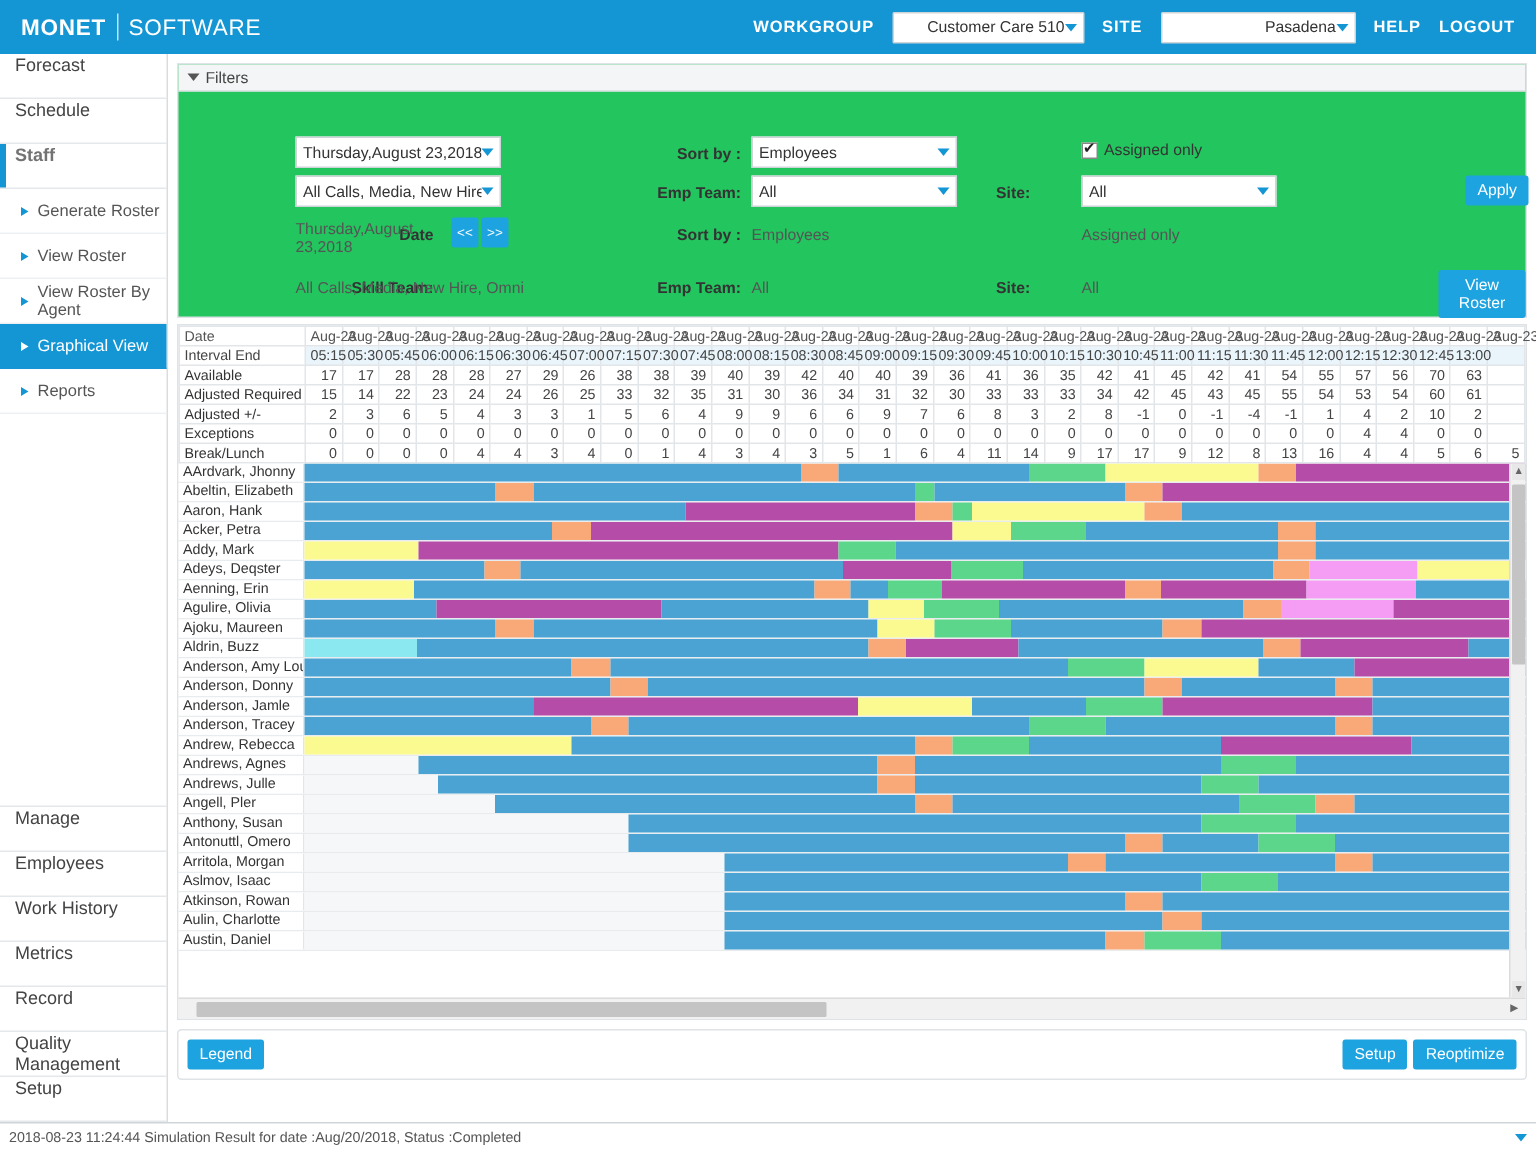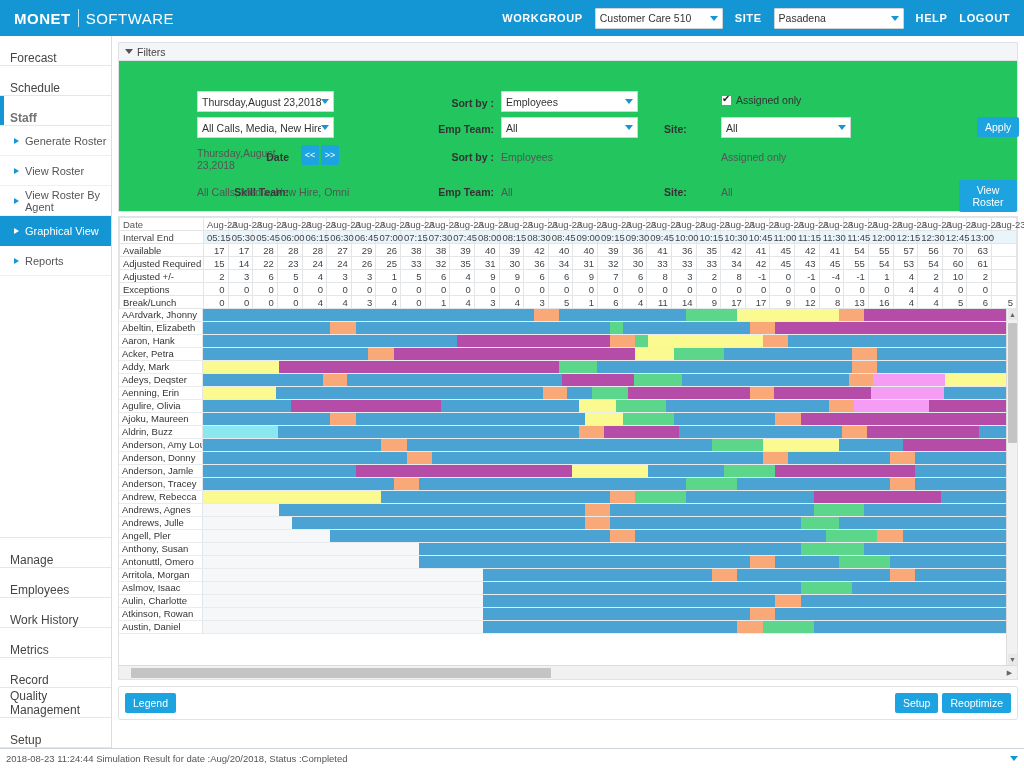--- a/index.html
+++ b/index.html
@@ -15,20 +15,21 @@
 
   
   .topbar {
     height: 36px;
     background: #1496d5;
     display: flex;
     align-items: center;
     padding: 12px 14px;
     color: #fff;
     position: relative;
+    text-align: right;
   }
   .logo { display: flex; align-items: center; font-size: 15px; letter-spacing: .5px; }
   .logo .m { font-weight: bold; }
   .logo .bar { width: 1px; height: 18px; background: #bfe4f5; margin: 0 7px; }
   .logo .s { font-weight: normal; }
 
   .hdr-right { margin-left: auto; display: flex; align-items: center; gap: 12px; }
   .hdr-label { font-size: 11px; font-weight: bold; letter-spacing: .6px; }
   .hdr-select {
     width: 128px; height: 21px; background: #fff; color: #333;
@@ -41,21 +42,21 @@
   .caret { width: 0; height: 0; border-left: 4px solid transparent; border-right: 4px solid transparent; border-top: 5px solid #1496d5; }
   .hdr-link { font-size: 11px; font-weight: bold; letter-spacing: .6px; cursor: pointer; }
 
   
   .body-wrap { display: flex; height: 712px; }
   .sidebar { width: 112px; border-right: 1px solid #d9dde0; background: #fff; display: flex; flex-direction: column; }
   .content { flex: 1; padding: 6px 6px 0 6px; position: relative; background:#fff; }
 
   
   .side-item {
-    height: 30px; display: flex; align-items: flex-end;
+    height: 30px; display: flex; align-items: flex-start;
     padding-left: 10px; font-size: 12px; color: #444;
     border-bottom: 1px solid #e4e8ea; cursor: pointer; position: relative;
   }
   .side-item.active { color: #737373; font-weight: bold; }
   .side-item.active::before { content:""; position:absolute; left:0; top:0; bottom:0; width:4px; background:#1496d5; }
   .side-sub {
     height: 30px; display: flex; align-items: center;
     padding-left: 14px; font-size: 11px; color: #555;
     border-bottom: 1px solid #eef1f3; cursor: pointer;
   }
@@ -814,35 +815,35 @@
             <div class="gantt-row">
               <div class="gname">Aslmov, Isaac</div>
               <div class="gbars">
                 <div class="seg" style="width: 34.375%; background: transparent;"></div>
                 <div class="seg" style="width: 39.0625%; background: rgb(75, 163, 211);"></div>
                 <div class="seg" style="width: 6.25%; background: rgb(92, 214, 138);"></div>
                 <div class="seg" style="width: 20.3125%; background: rgb(75, 163, 211);"></div>
               </div>
             </div>
             <div class="gantt-row">
+              <div class="gname">Atkinson, Rowan</div>
+              <div class="gbars">
+                <div class="seg" style="width: 34.375%; background: transparent;"></div>
+                <div class="seg" style="width: 32.8125%; background: rgb(75, 163, 211);"></div>
+                <div class="seg" style="width: 3.125%; background: rgb(249, 168, 120);"></div>
+                <div class="seg" style="width: 29.6875%; background: rgb(75, 163, 211);"></div>
+              </div>
+            </div>
+            <div class="gantt-row">
               <div class="gname">Aulin, Charlotte</div>
               <div class="gbars">
                 <div class="seg" style="width: 34.375%; background: transparent;"></div>
                 <div class="seg" style="width: 35.9375%; background: rgb(75, 163, 211);"></div>
                 <div class="seg" style="width: 3.125%; background: rgb(249, 168, 120);"></div>
                 <div class="seg" style="width: 26.5625%; background: rgb(75, 163, 211);"></div>
-              </div>
-            </div>
-            <div class="gantt-row">
-              <div class="gname">Atkinson, Rowan</div>
-              <div class="gbars">
-                <div class="seg" style="width: 34.375%; background: transparent;"></div>
-                <div class="seg" style="width: 32.8125%; background: rgb(75, 163, 211);"></div>
-                <div class="seg" style="width: 3.125%; background: rgb(249, 168, 120);"></div>
-                <div class="seg" style="width: 29.6875%; background: rgb(75, 163, 211);"></div>
               </div>
             </div>
             <div class="gantt-row">
               <div class="gname">Austin, Daniel</div>
               <div class="gbars">
                 <div class="seg" style="width: 34.375%; background: transparent;"></div>
                 <div class="seg" style="width: 31.25%; background: rgb(75, 163, 211);"></div>
                 <div class="seg" style="width: 3.125%; background: rgb(249, 168, 120);"></div>
                 <div class="seg" style="width: 6.25%; background: rgb(92, 214, 138);"></div>
                 <div class="seg" style="width: 25%; background: rgb(75, 163, 211);"></div>

